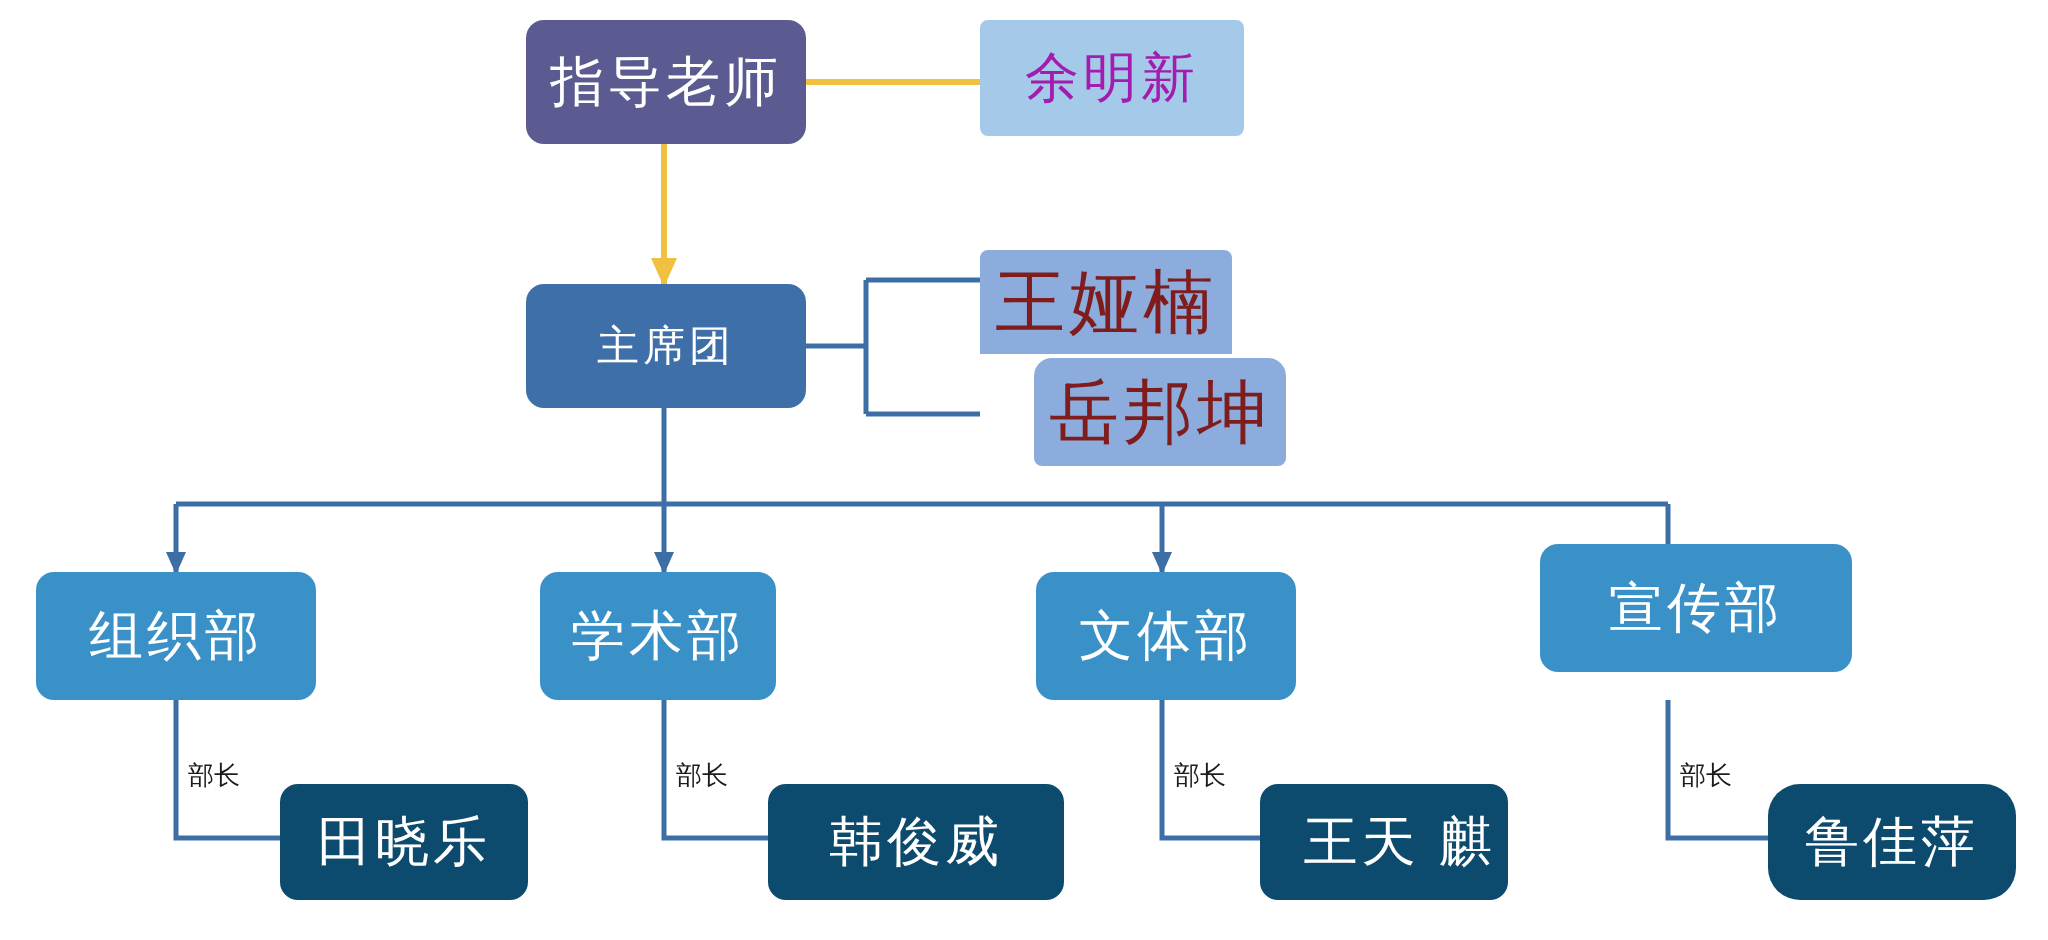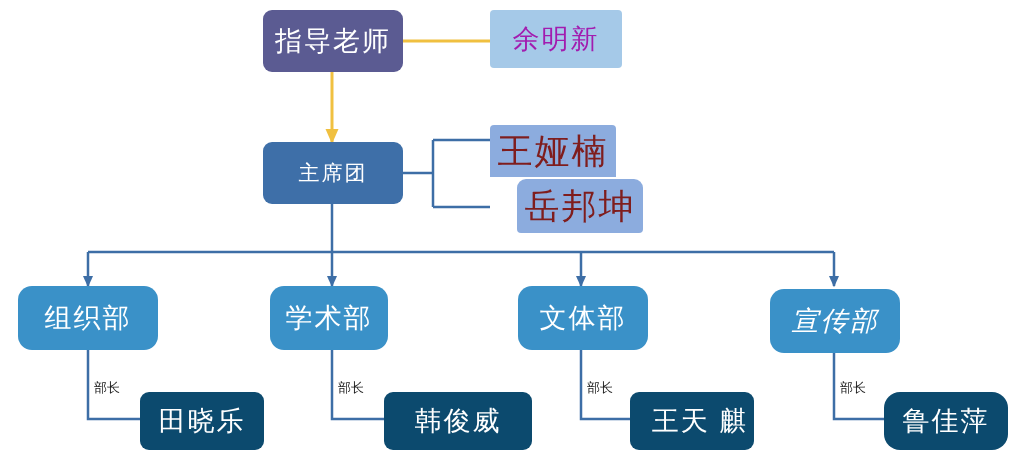--- a/index.html
+++ b/index.html
@@ -63,21 +63,20 @@
     border-radius: 5px;
     font-size: 35px;
     color: #7f1d1d;
   }
   .node-member.member-top { border-radius: 4px 4px 0 0; }
   .node-member.member-bottom { border-radius: 9px 9px 4px 4px; }
 
   .node-dept {
     background: #3a91c8;
     font-size: 27px;
-    border-radius: 14px;
   }
   .node-person {
     background: #0c4a6e;
     font-size: 27px;
   }
 
   .edge-label {
     position: absolute;
     background: #ffffff;
     color: #1c1c1c;
@@ -148,21 +147,21 @@
 
   <div class="node node-presidium" style="left:263px; top:142px; width:140px; height:62px;">主席团</div>
 
   <div class="node node-member member-top" style="left:490px; top:125px; width:126px; height:52px;">王娅楠</div>
 
   <div class="node node-member member-bottom" style="left:490px; top:179px; width:126px; height:54px;margin-left:27px;">岳邦坤</div>
 
   <div class="node node-dept" style="left:18px; top:286px; width:140px; height:64px;">组织部</div>
   <div class="node node-dept" style="left:270px; top:286px; width:118px; height:64px;">学术部</div>
   <div class="node node-dept" style="left:518px; top:286px; width:130px; height:64px;">文体部</div>
-  <div class="node node-dept" style="left:770px; top:289px; width:130px; height:64px;font-style:italic;">宣传部</div>
+  <div class="node node-dept" style="left:770px; top:272px; width:156px; height:64px;">宣传部</div>
 
   <div class="edge-label" style="left:93px; top:380px;">部长</div>
   <div class="edge-label" style="left:337px; top:380px;">部长</div>
   <div class="edge-label" style="left:586px; top:380px;">部长</div>
   <div class="edge-label" style="left:839px; top:380px;">部长</div>
 
   <div class="node node-person" style="left:140px; top:392px; width:124px; height:58px;">田晓乐</div>
   <div class="node node-person" style="left:384px; top:392px; width:148px; height:58px;text-align:center;">韩俊威</div>
   <div class="node node-person" style="left:630px; top:392px; width:124px; height:58px;padding-left:16px;">王天 麒</div>
   <div class="node node-person" style="left:884px; top:392px; width:124px; height:58px;border-radius:16px;">鲁佳萍</div>

